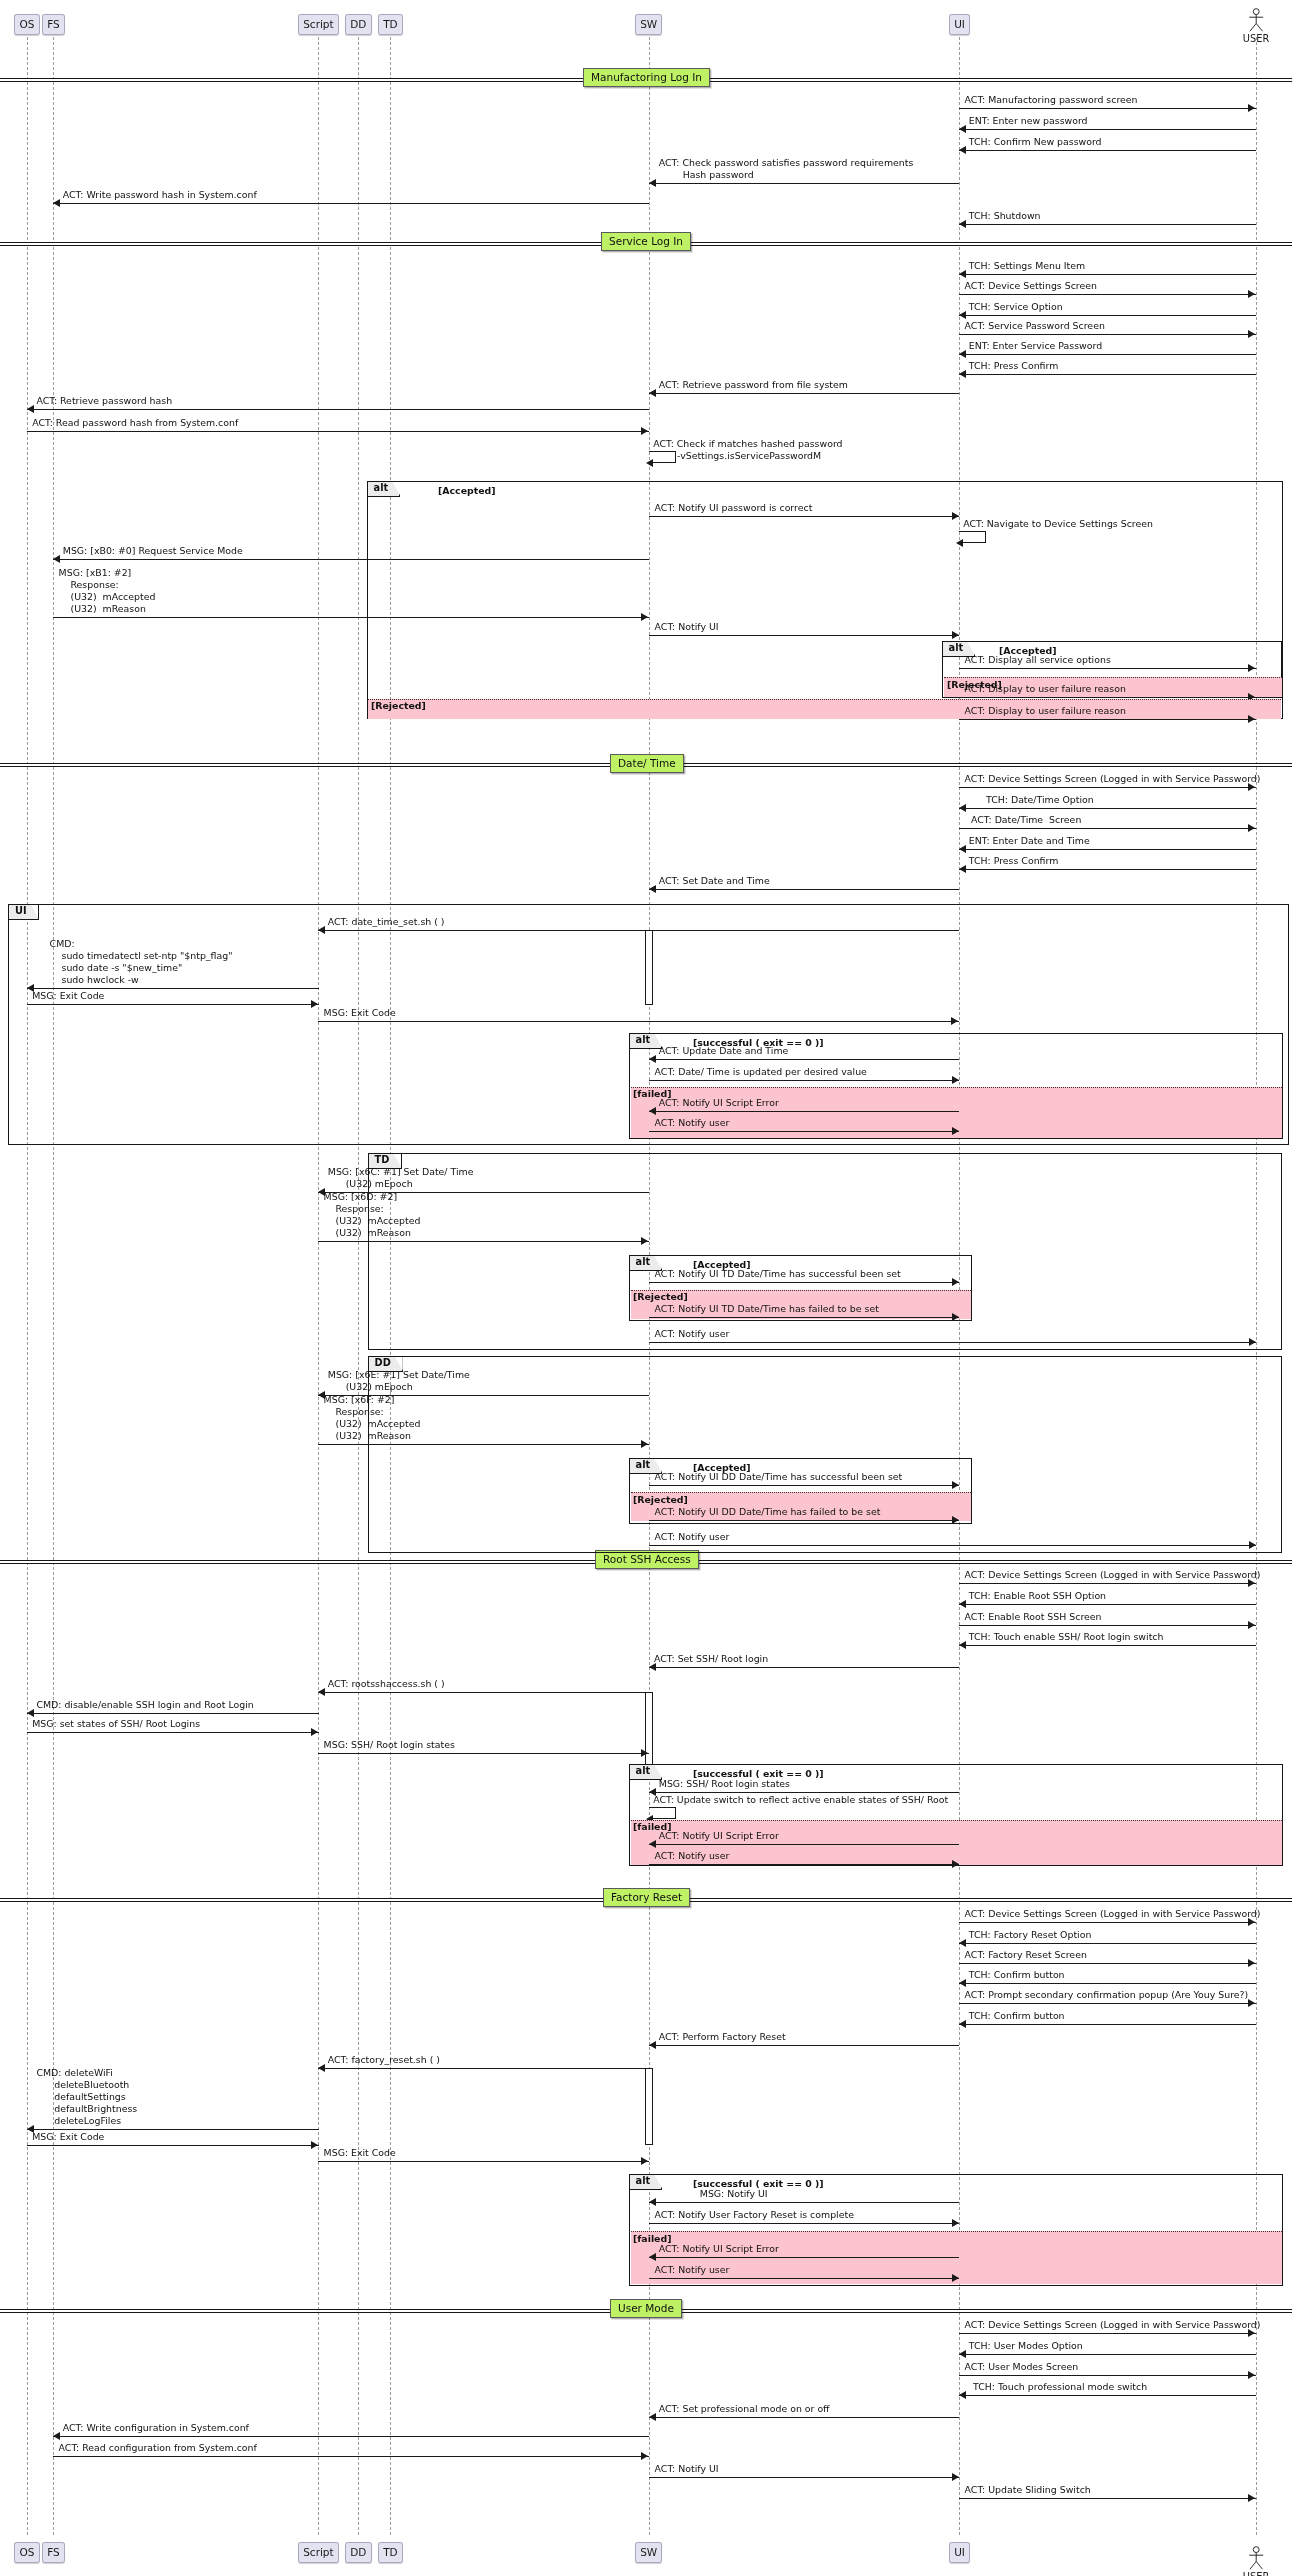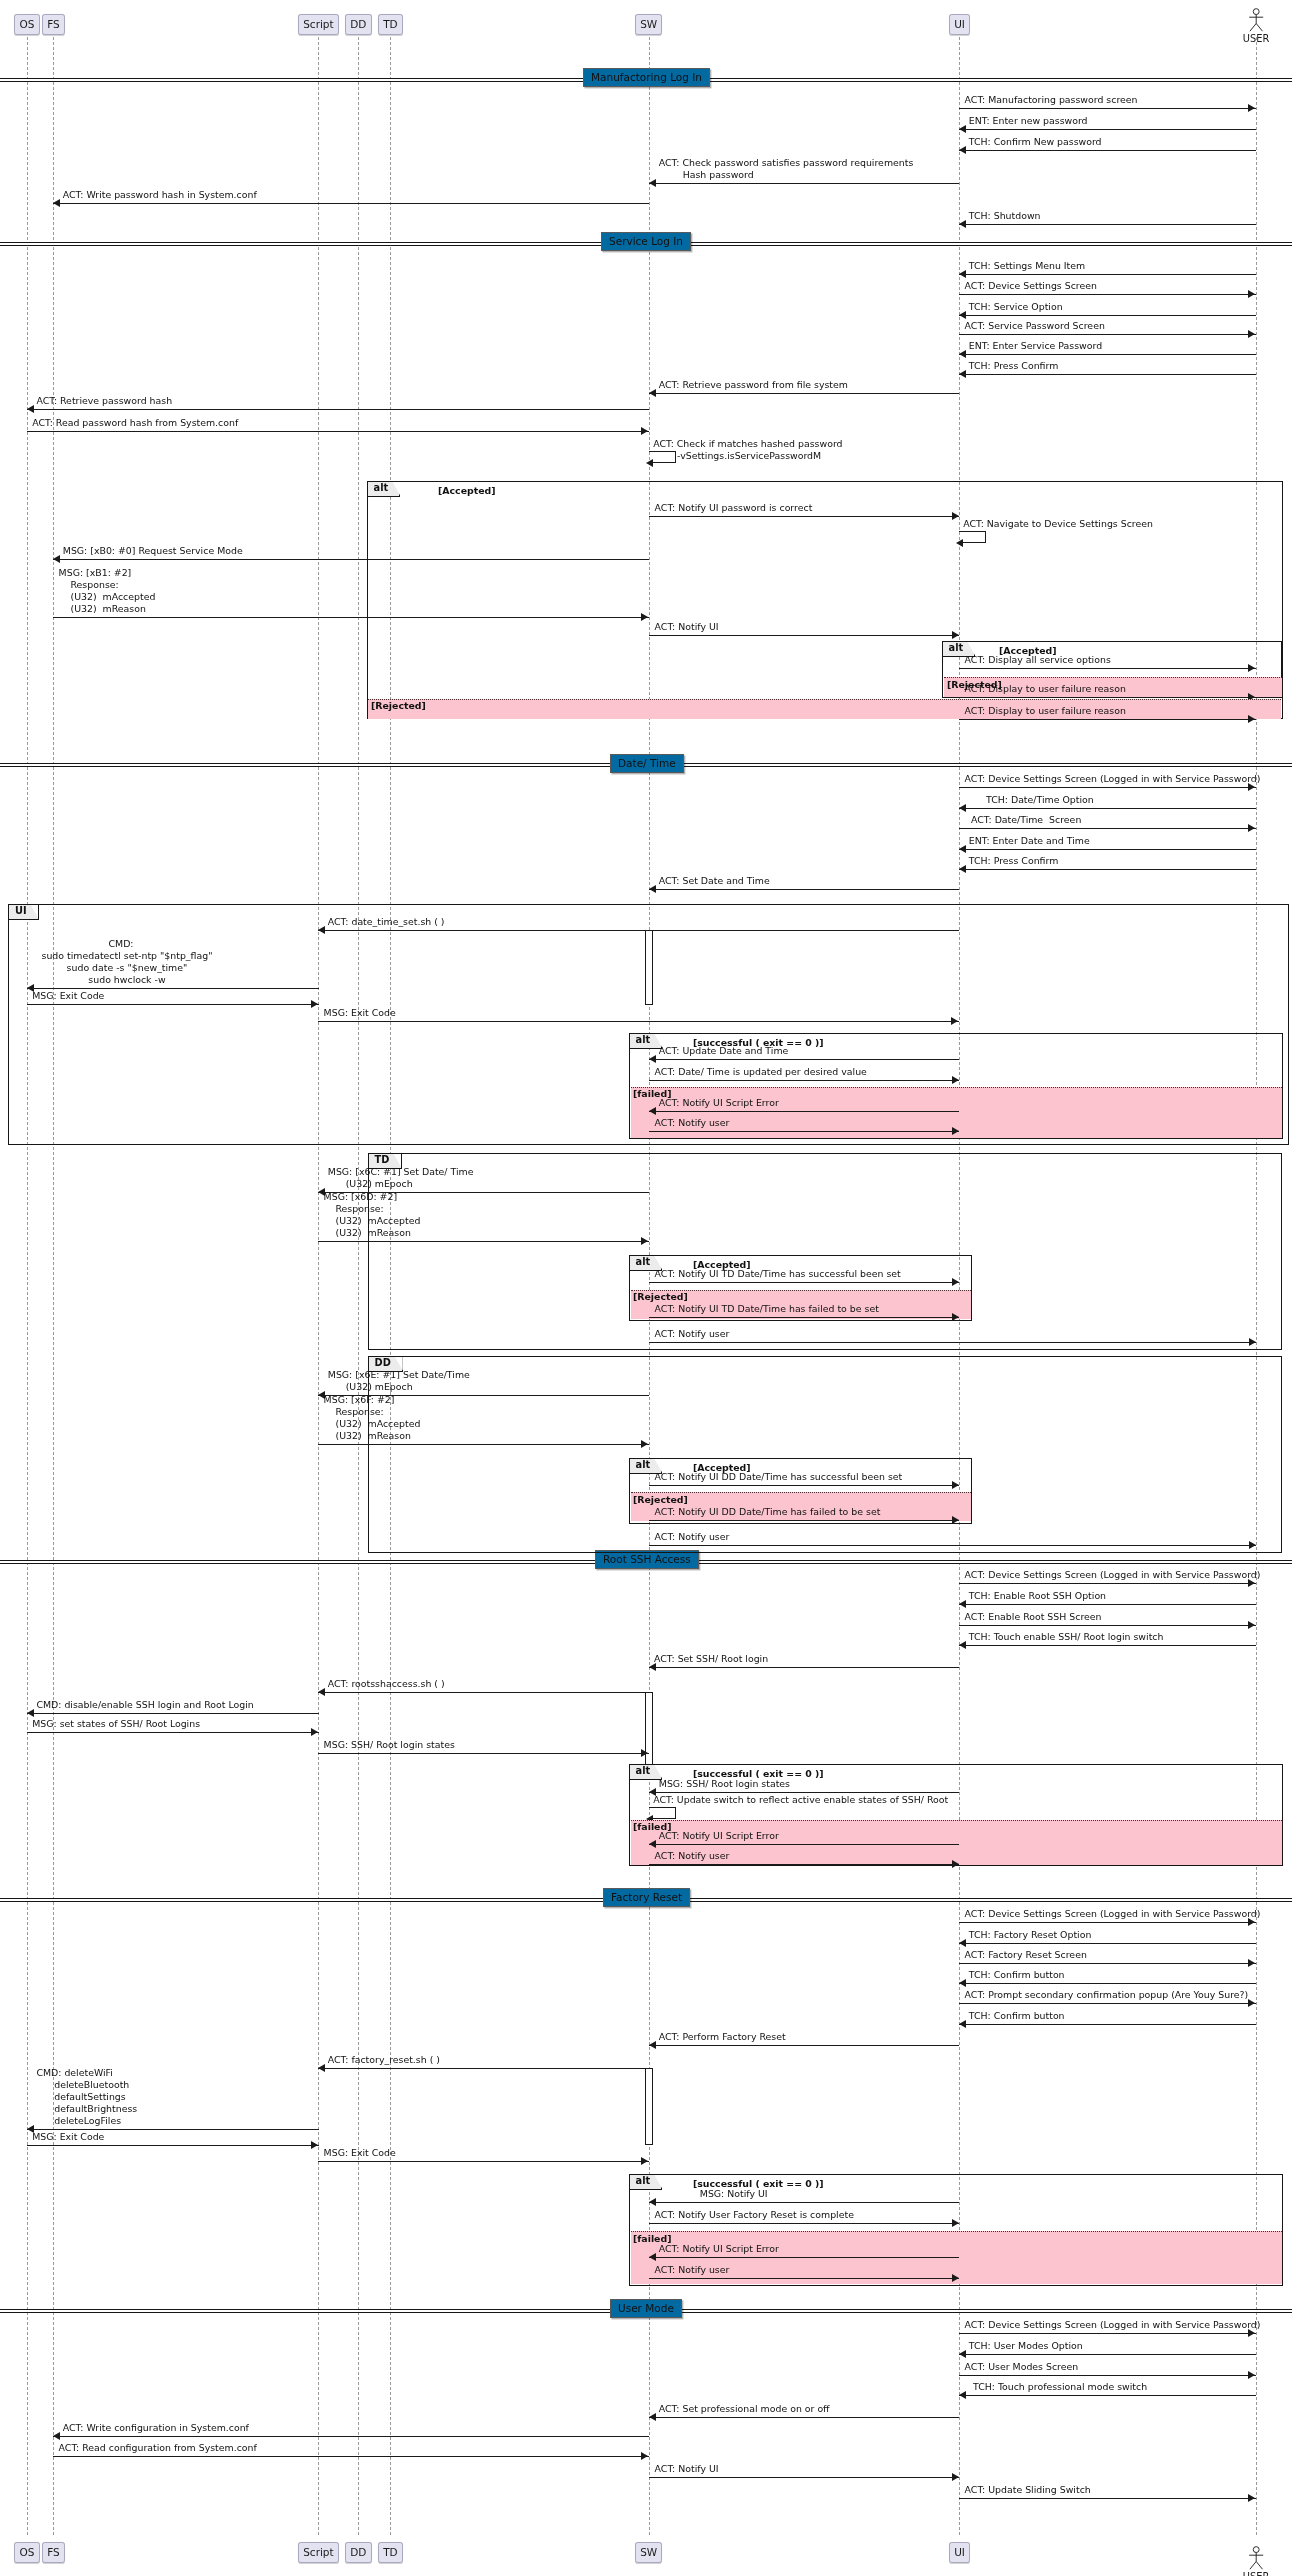--- a/index.html
+++ b/index.html
@@ -52,21 +52,21 @@
   .divider {
     position: absolute;
     left: 0; width: 1293px;
     height: 4.2px;
     border-top: 1.4px solid #161616;
     border-bottom: 1.4px solid #161616;
     background: #ffffff;
   }
   .divider-label {
     position: absolute;
-    background: #0369a1;
+    background: #bef264;
     border: 1.4px solid #5a5a5a;
     box-shadow: 1.4px 1.4px 0 rgba(0,0,0,.30);
     font-size: 10.5px;
     color: #111;
     padding: 2.8px 7px;
     white-space: nowrap;
     line-height: 1.05;
   }
   
   .msg { position: absolute; height: 0; }
@@ -403,21 +403,21 @@
     </div>
     <div class="activation" style="left: 645px; top: 930px; height: 75px;"></div>
     <div class="msg left" style="left: 318px; top: 930px; width: 641px;">
       <div class="line" style="width: 641px;"></div>
       <div class="head" style="left: 0px;"></div>
       <div class="label" style="left: 9.8px;">ACT: date_time_set.sh ( )</div>
     </div>
     <div class="msg left" style="left: 26.6px; top: 988px; width: 292px;">
       <div class="line" style="width: 292px;"></div>
       <div class="head" style="left: 0px;"></div>
-      <div class="label" style="left: 3px; text-align: center;">CMD:
+      <div class="label" style="left: 23px;">CMD:
     sudo timedatectl set-ntp "$ntp_flag"
     sudo date -s "$new_time"
     sudo hwclock -w</div>
     </div>
     <div class="msg right" style="left: 26.6px; top: 1004px; width: 292px;">
       <div class="line" style="width: 292px;"></div>
       <div class="head" style="left: 284px;"></div>
       <div class="label" style="left: 5.6px;">MSG: Exit Code</div>
     </div>
     <div class="msg right" style="left: 318px; top: 1021px; width: 641px;">

